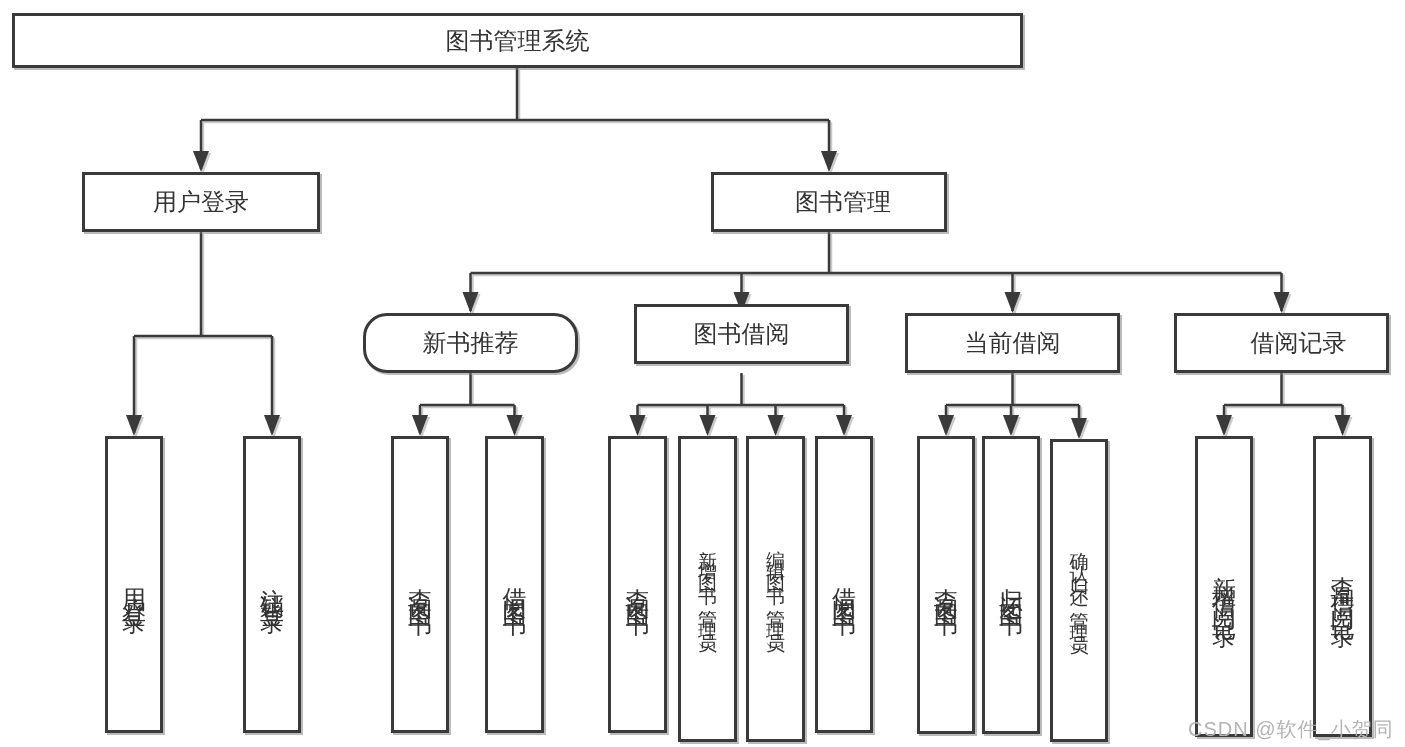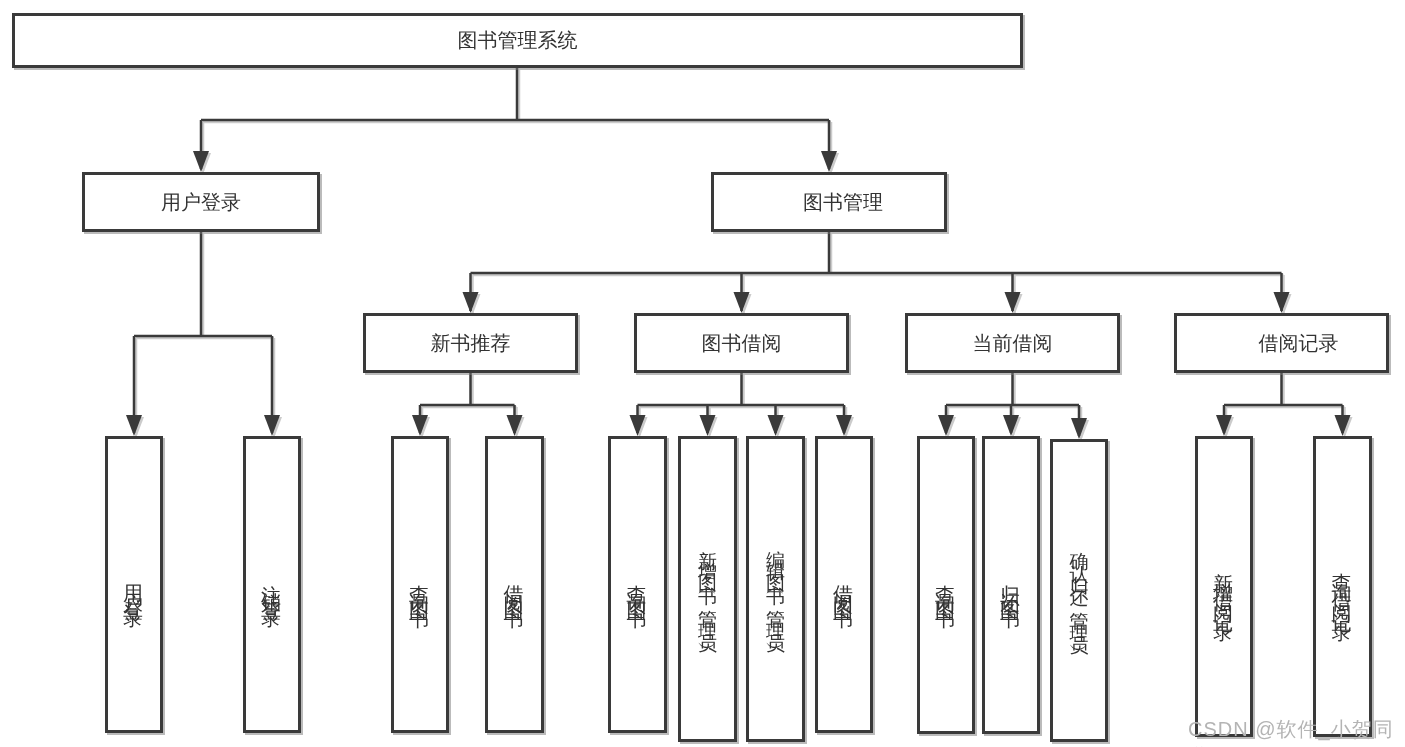--- a/index.html
+++ b/index.html
@@ -6,21 +6,21 @@
   .canvas {
     position:relative; width:1405px; height:747px; background:#fff;
     font-family:"Liberation Sans","DejaVu Sans",sans-serif; overflow:hidden;
   }
   .edges { position:absolute; left:0; top:0; width:1405px; height:747px;
     filter:drop-shadow(2px 2px 0 rgba(140,140,140,0.45)); }
   .box {
     position:absolute; box-sizing:border-box; background:#fff;
     border:3px solid #3a3a3a; color:#333;
     display:flex; align-items:center; justify-content:center;
-    font-size:20px; box-shadow:2px 2px 0 rgba(120,120,120,0.5);
+    font-size:24px; box-shadow:2px 2px 0 rgba(120,120,120,0.5);
     white-space:nowrap;
   }
   .leaf {
     writing-mode:vertical-rl; text-orientation:mixed;
     letter-spacing:8px; white-space:normal;
   }
   .ls-md { letter-spacing:10px; }
   .ls-lg { letter-spacing:12px; font-size:19px; }
   .watermark {
     position:absolute; left:1188px; top:716px; z-index:5;
@@ -70,22 +70,22 @@
       <polygon points="1216,415 1232,415 1224,436"></polygon>
       <polygon points="1334.5,415 1350.5,415 1342.5,436"></polygon>
     </g>
   </svg>
 
   <div class="box" style="left:12px; top:13px; width:1011px; height:55px;">图书管理系统</div>
 
   <div class="box" style="left:82px; top:172px; width:238px; height:60px;">用户登录</div>
   <div class="box" style="left:711px; top:172px; width:236px; height:60px;padding-left:28px;">图书管理</div>
 
-  <div class="box" style="left:363px; top:313px; width:215px; height:60px;">新书推荐</div>
-  <div class="box" style="left:634px; top:313px; width:215px; height:60px;">图书借阅</div>
+  <div class="box" style="left:363px; top:313px; width:215px; height:60px;border-radius:24px;">新书推荐</div>
+  <div class="box" style="left:634px; top:304px; width:215px; height:60px;">图书借阅</div>
   <div class="box" style="left:905px; top:313px; width:215px; height:60px;text-align:center;">当前借阅</div>
   <div class="box" style="left:1174px; top:313px; width:215px; height:60px;padding-left:34px;">借阅记录</div>
 
   <div class="box leaf" style="left:105px; top:436px; width:58px; height:297px;">用户登录</div>
   <div class="box leaf" style="left:243px; top:436px; width:58px; height:297px;">注销登录</div>
 
   <div class="box leaf" style="left:391px; top:436px; width:58px; height:297px;">查询图书</div>
   <div class="box leaf" style="left:485px; top:436px; width:59px; height:297px;">借阅图书</div>
 
   <div class="box leaf" style="left:608px; top:436px; width:59px; height:297px;">查询图书</div>

